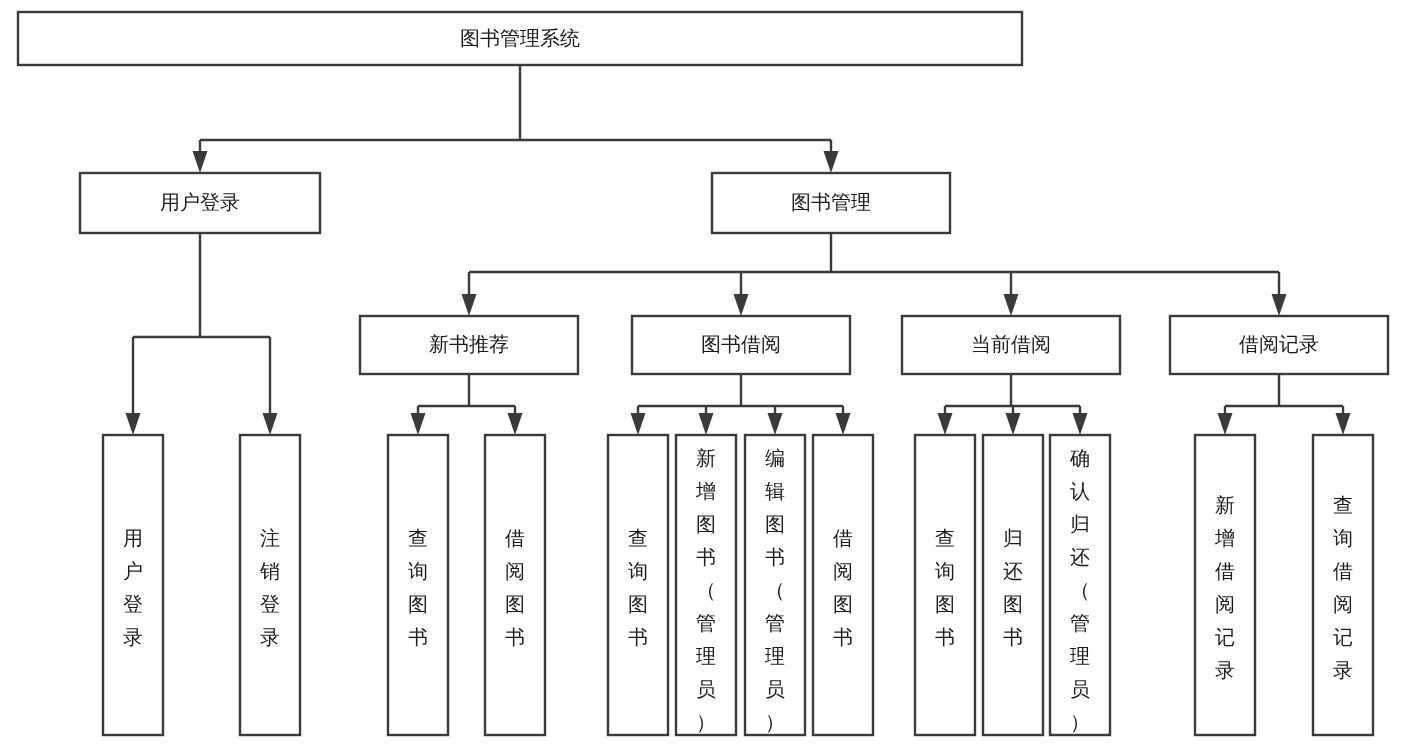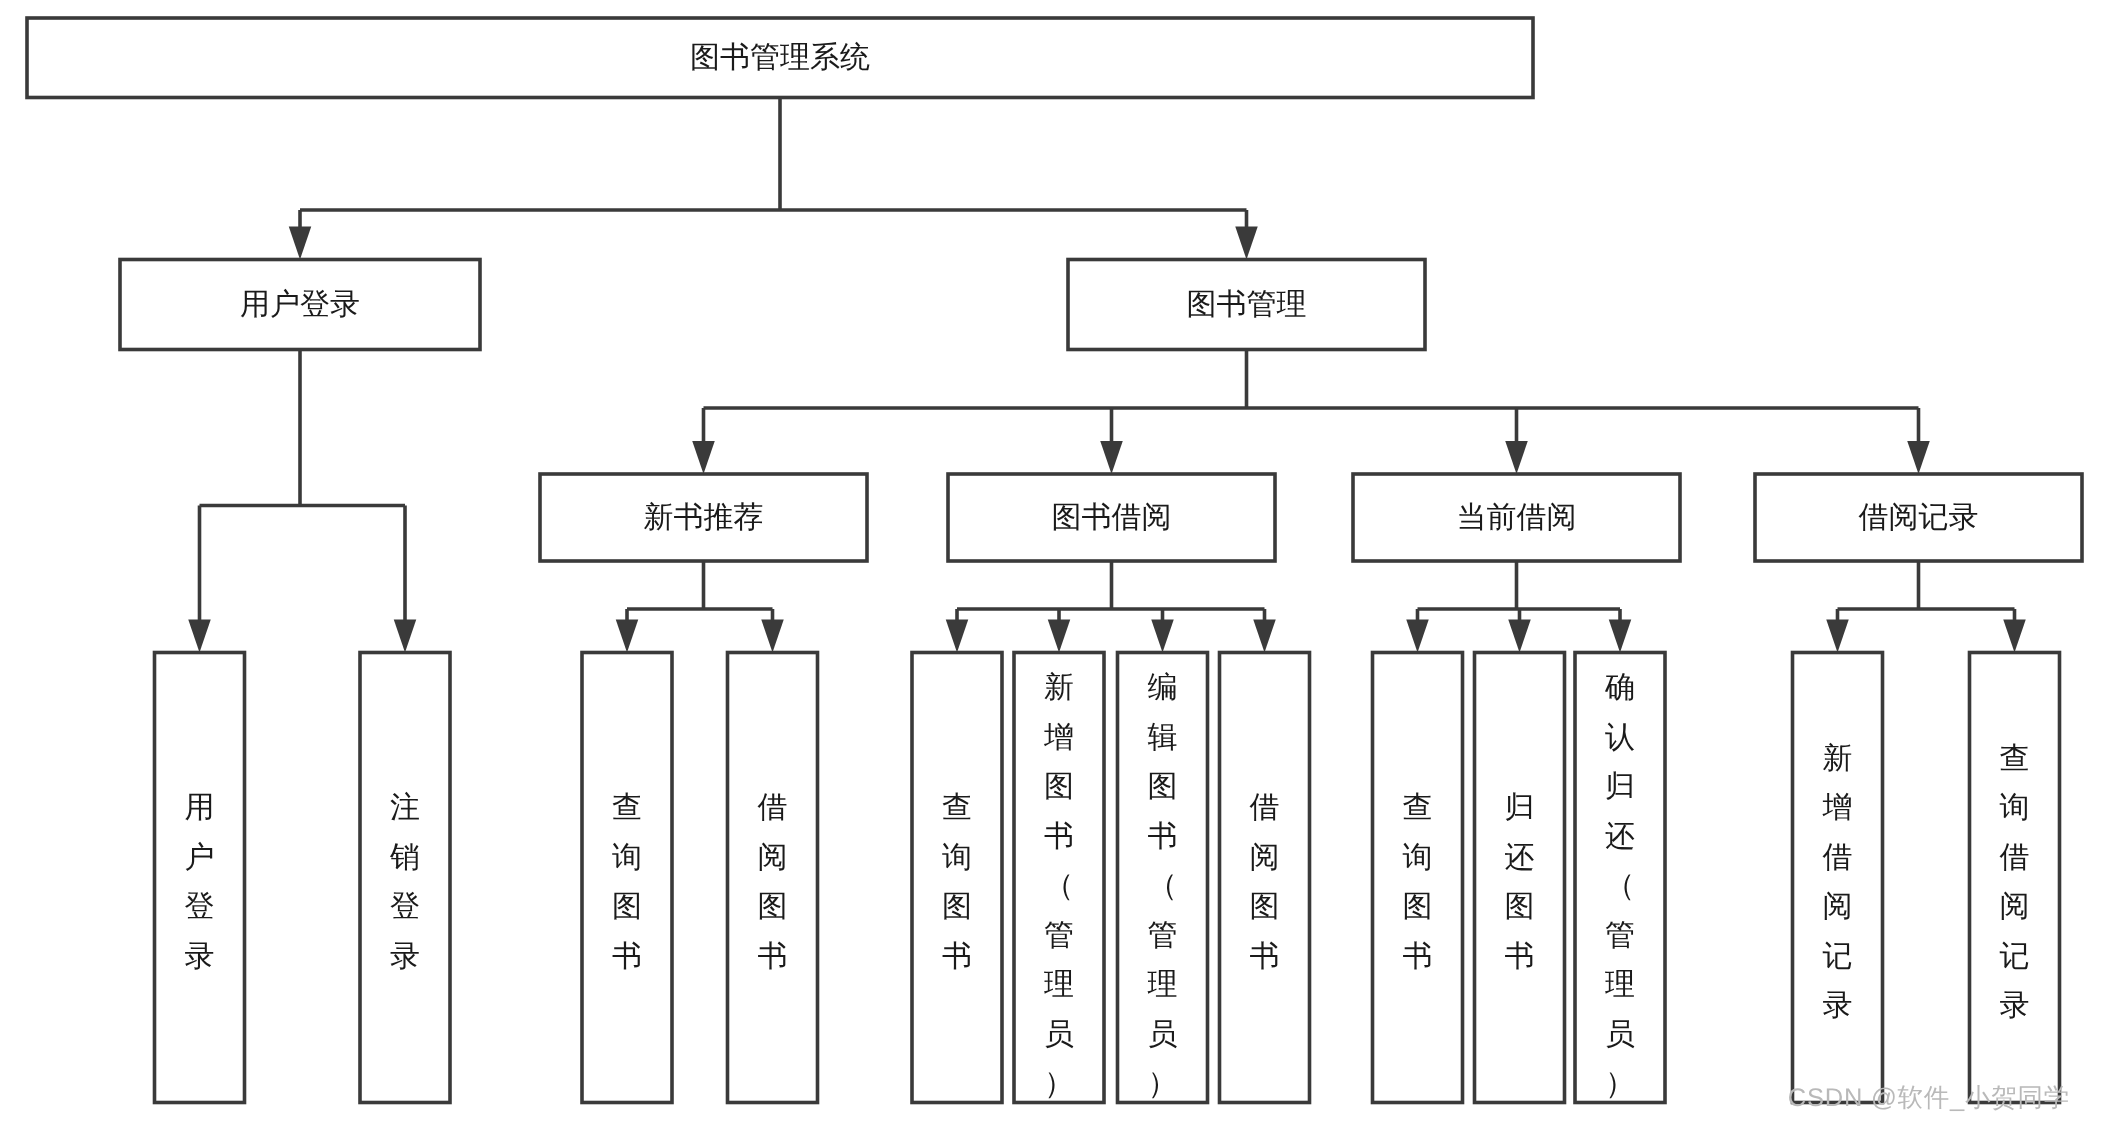--- a/index.html
+++ b/index.html
@@ -216,14 +216,13 @@
         <g>
           <rect class="node-box" x="1195" y="435" width="60" height="300"></rect>
           <text class="node-label-v" x="1225" y="511.74"><tspan x="1225" dy="0">新</tspan><tspan x="1225" dy="33">增</tspan><tspan x="1225" dy="33">借</tspan><tspan x="1225" dy="33">阅</tspan><tspan x="1225" dy="33">记</tspan><tspan x="1225" dy="33">录</tspan></text>
         </g>
         <g>
           <rect class="node-box" x="1313" y="435" width="60" height="300"></rect>
           <text class="node-label-v" x="1343" y="511.74"><tspan x="1343" dy="0">查</tspan><tspan x="1343" dy="33">询</tspan><tspan x="1343" dy="33">借</tspan><tspan x="1343" dy="33">阅</tspan><tspan x="1343" dy="33">记</tspan><tspan x="1343" dy="33">录</tspan></text>
         </g>
       </g>
   </svg>
-  <div class="watermark-text">CSDN @软件_小贺同学</div>
 </div>
 
 </body></html>

